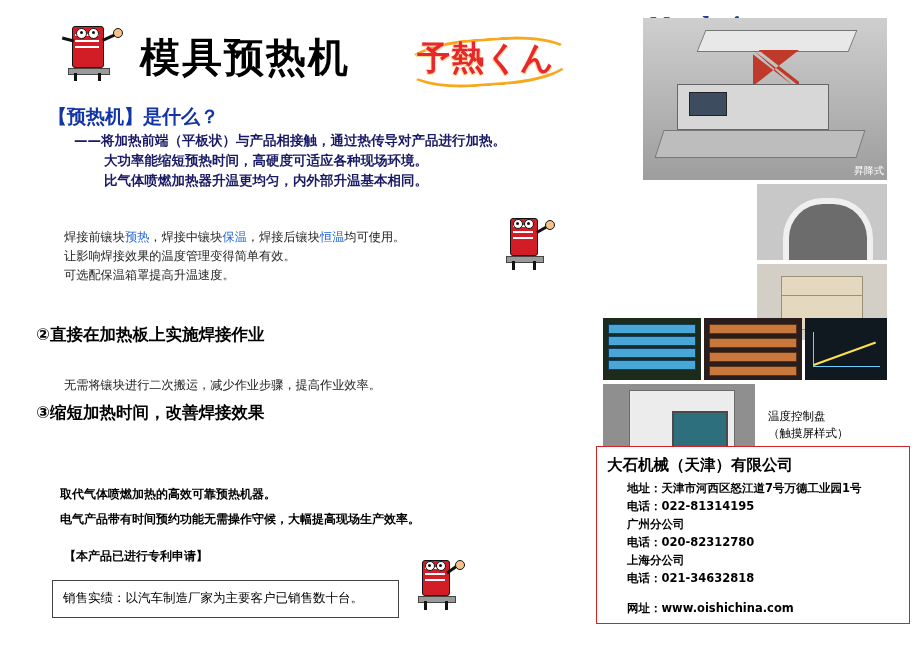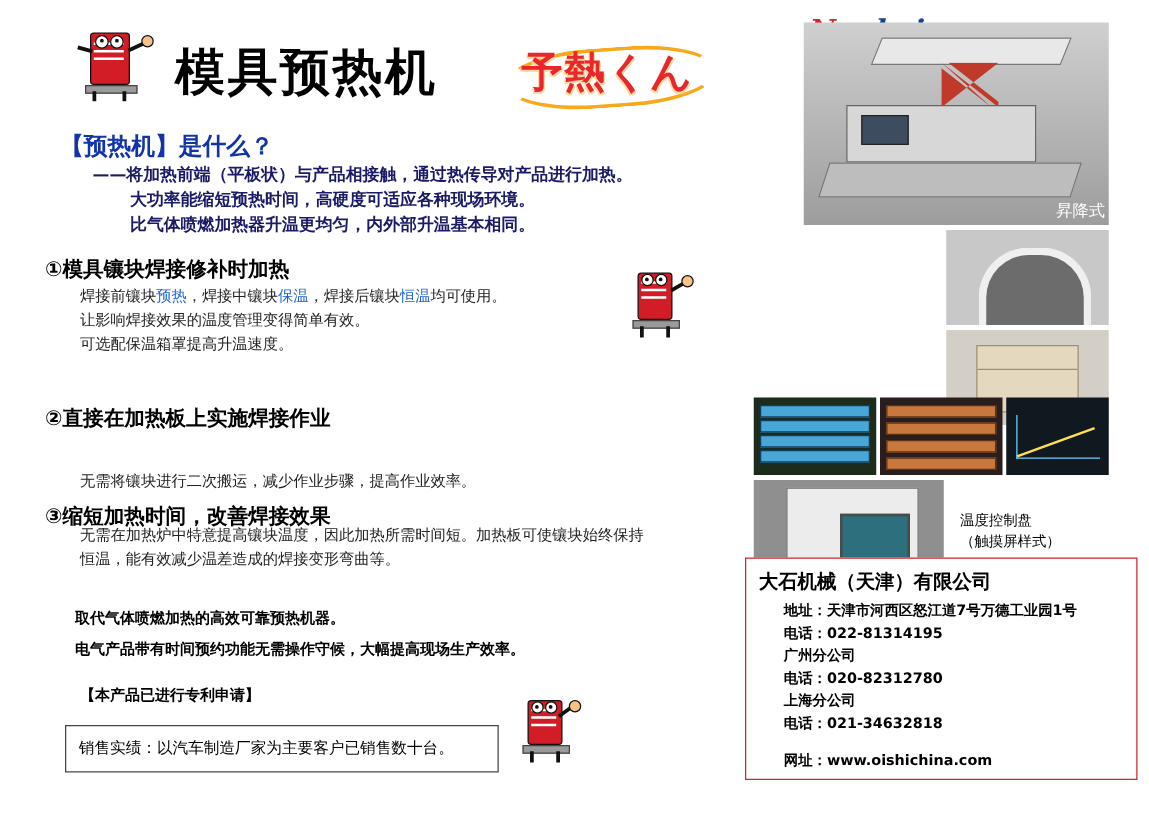--- a/index.html
+++ b/index.html
@@ -188,21 +188,21 @@
     white-space: nowrap;
   }
   .photo {
     position: absolute;
     background: #b9b9b9;
     overflow: hidden;
   }
   .photo .cap {
     position: absolute;
     right: 3px; bottom: 2px;
-    font-size: 13px;
+    font-size: 10px;
     color: #fff;
   }
 
   
   #nankai-logo {
     position: absolute;
     left: 624px; top: 12px;
     width: 140px; height: 42px;
   }
   #nankai-logo .nk {
@@ -410,21 +410,20 @@
     </div>
   </div>
 
   <div id="q-line">【预热机】是什么？</div>
   <div id="desc-block">
     <div class="l1">——将加热前端（平板状）与产品相接触，通过热传导对产品进行加热。</div>
     <div class="l2">大功率能缩短预热时间，高硬度可适应各种现场环境。</div>
     <div class="l3">比气体喷燃加热器升温更均匀，内外部升温基本相同。</div>
   </div>
 
-  <div class="sec-head" id="sec1-head">①模具镶块焊接修补时加热</div>
   <div class="sec-body" id="sec1-body">
     <div>
       <span>焊接前镶块</span><span class="hl-blue">预热</span><span>，焊接中镶块</span><span class="hl-blue">保温</span><span>，焊接后镶块</span><span class="hl-blue">恒温</span><span>均可使用。</span>
     </div>
     <div>让影响焊接效果的温度管理变得简单有效。</div>
     <div>可选配保温箱罩提高升温速度。</div>
   </div>
 
   <div class="mascot" style="position:absolute;left:498px;top:210px;width:58px;height:66px;">
     <div class="body" style="left:12px;top:8px;width:26px;height:36px;"></div>
@@ -441,24 +440,20 @@
     <div class="leg" style="left:14px;top:51px;width:3px;height:9px;"></div>
     <div class="leg" style="left:35px;top:51px;width:3px;height:9px;"></div>
   </div>
 
   <div class="sec-head" id="sec2-head">②直接在加热板上实施焊接作业</div>
   <div class="sec-body" id="sec2-body">
     <div>无需将镶块进行二次搬运，减少作业步骤，提高作业效率。</div>
   </div>
 
   <div class="sec-head" id="sec3-head">③缩短加热时间，改善焊接效果</div>
-  <div class="sec-body" id="sec3-body">
-    <div>无需在加热炉中特意提高镶块温度，因此加热所需时间短。加热板可使镶块始终保持</div>
-    <div>恒温，能有效减少温差造成的焊接变形弯曲等。</div>
-  </div>
 
   <div id="concl">
     <div>取代气体喷燃加热的高效可靠预热机器。</div>
     <div>电气产品带有时间预约功能无需操作守候，大幅提高现场生产效率。</div>
   </div>
 
   <div id="patent-note">【本产品已进行专利申请】</div>
 
   <div class="mascot" style="position:absolute;left:410px;top:552px;width:58px;height:64px;">
     <div class="body" style="left:12px;top:8px;width:26px;height:34px;"></div>

